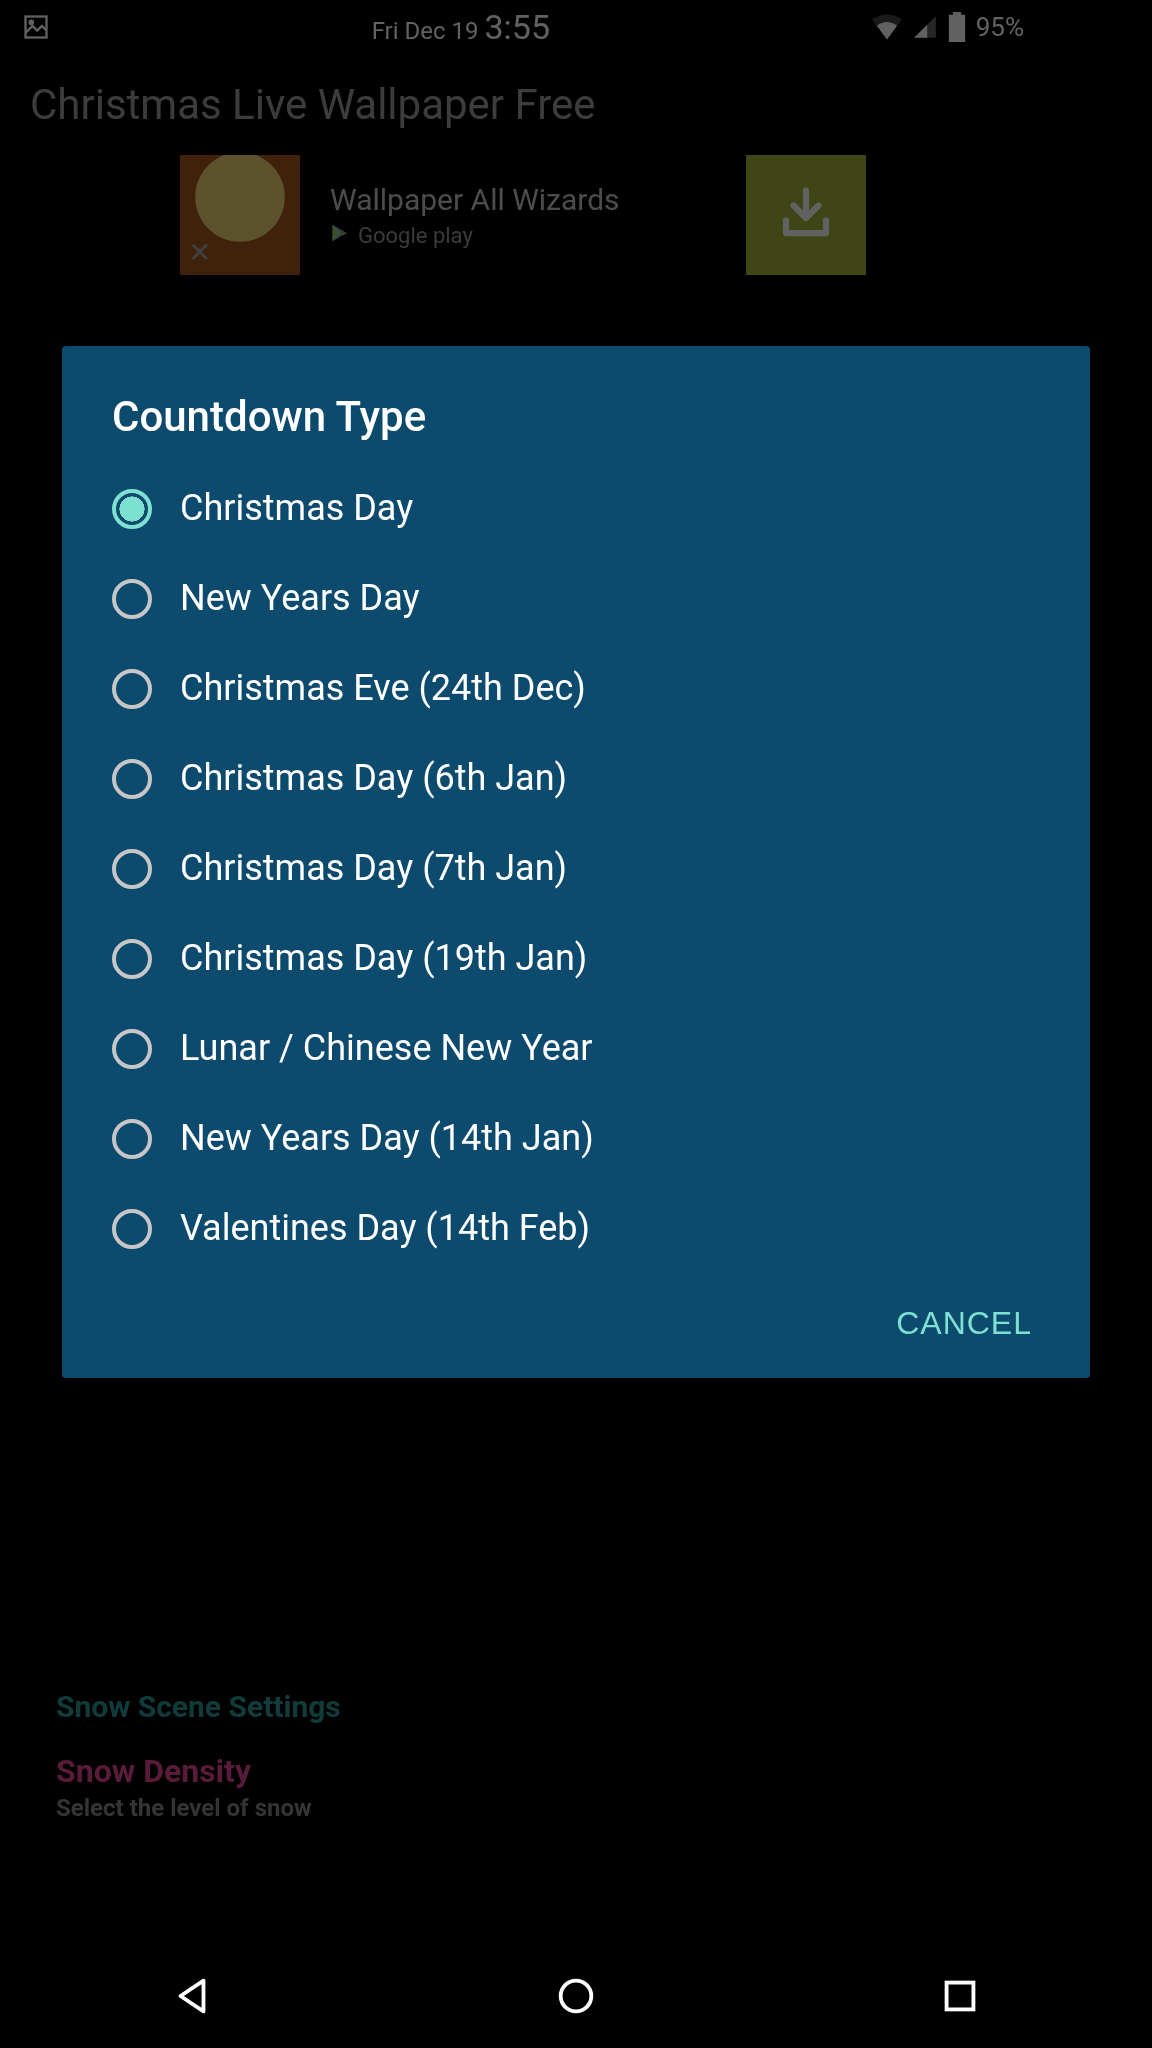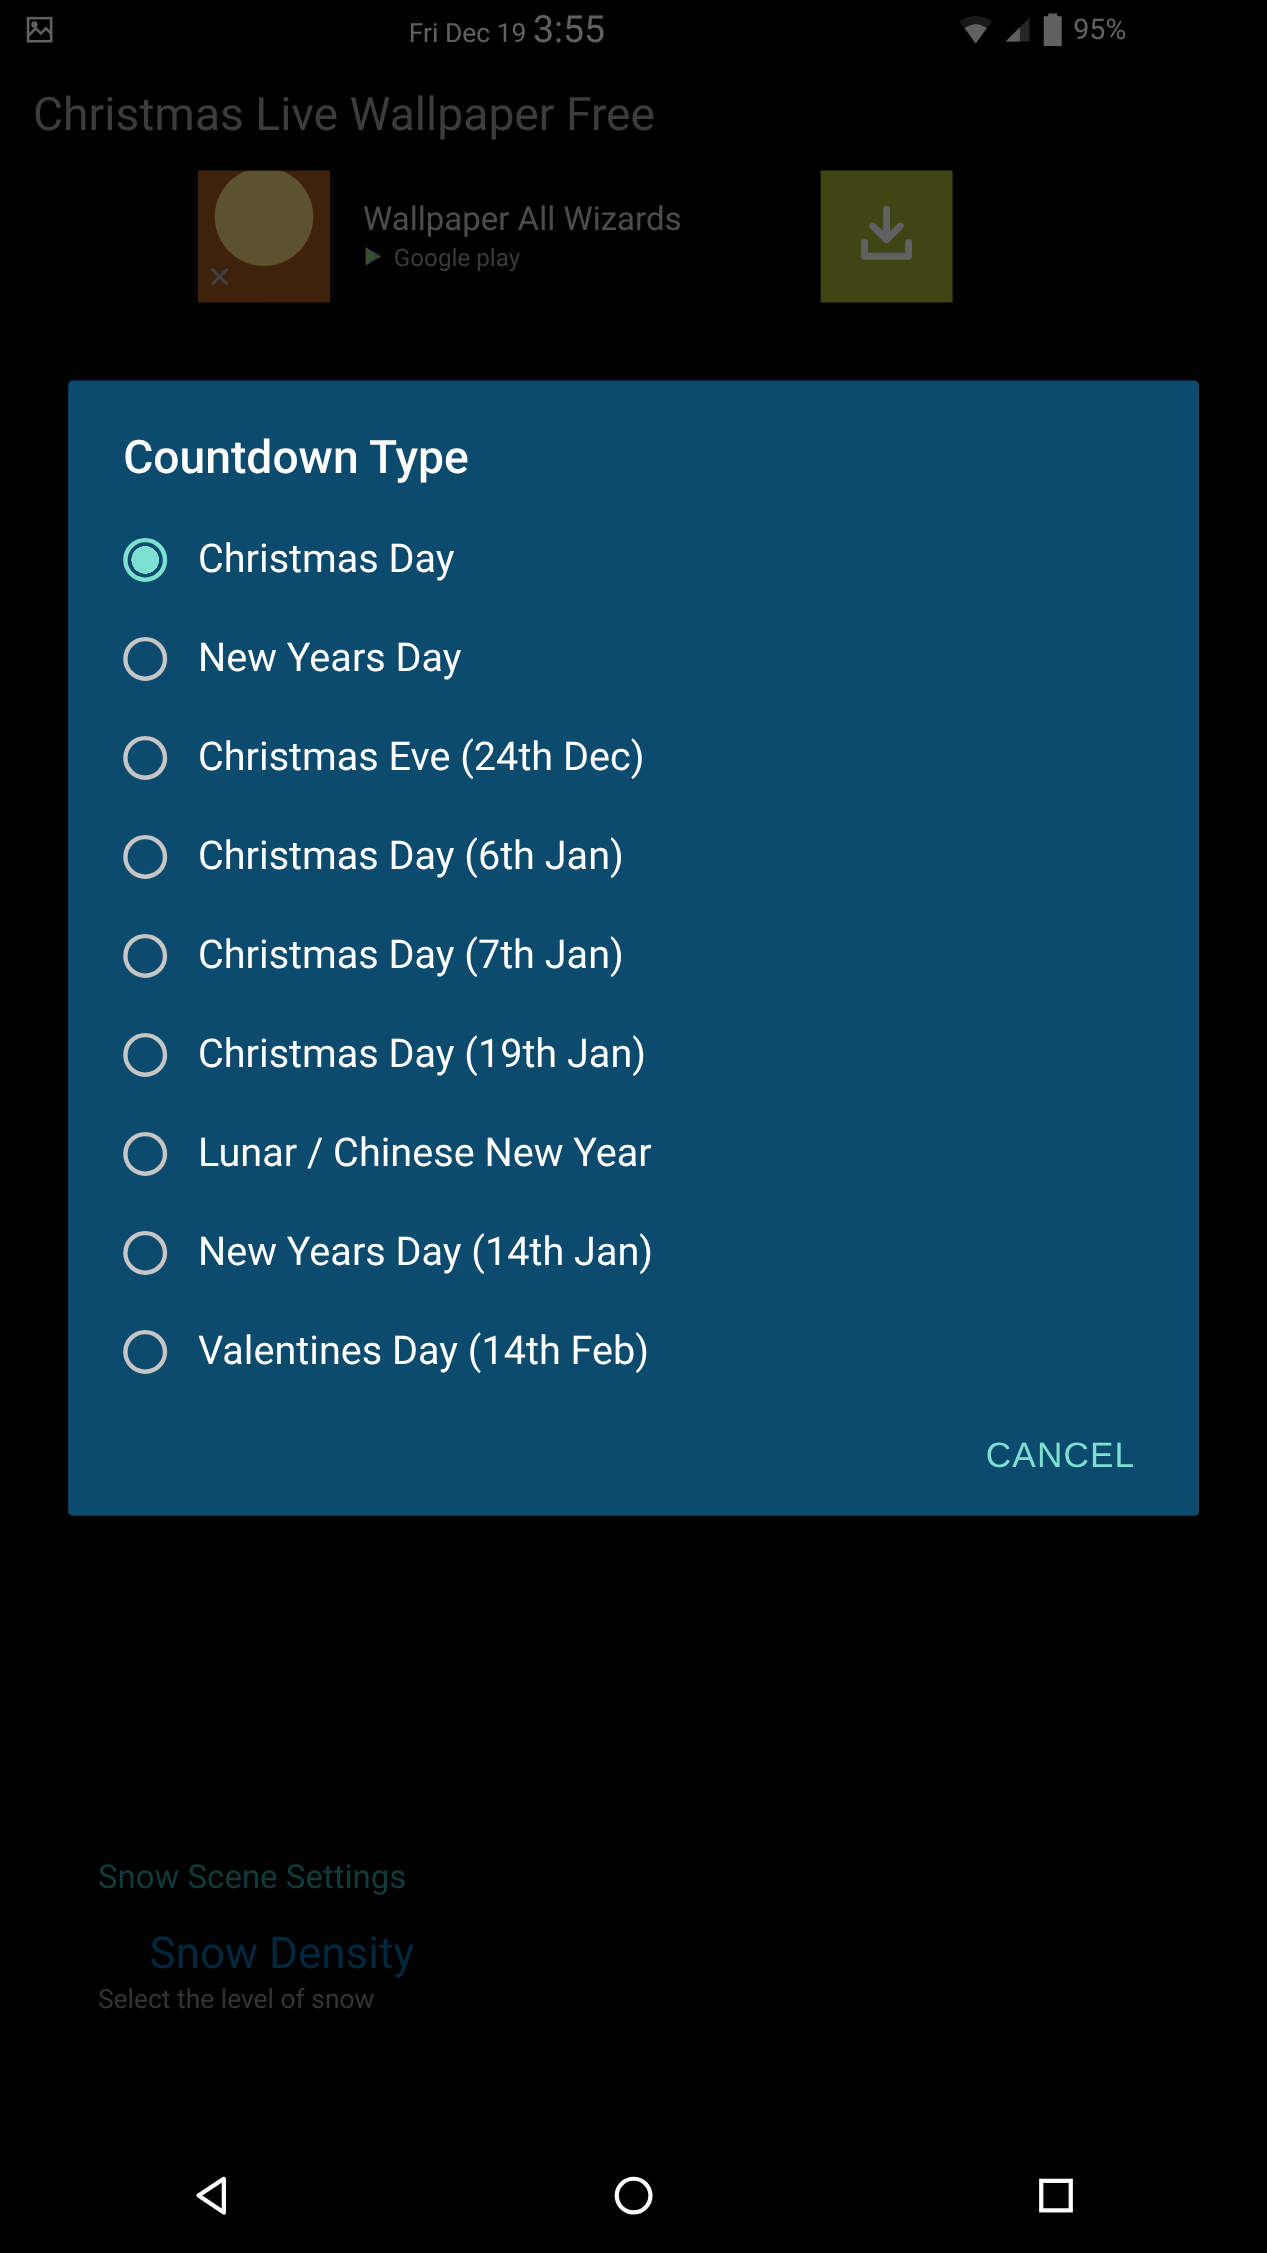--- a/index.html
+++ b/index.html
@@ -66,24 +66,24 @@
   .ad-text { margin-left: 30px; flex: 1; }
   .ad-headline { color:#c9c9c9; font-size:30px; }
   .ad-gp { margin-top:6px; color:#999; font-size:22px; display:flex; align-items:center; gap:8px;}
   .ad-download-btn {
     width: 120px; height: 120px;
     background: #a6b635;
     display:flex; align-items:center; justify-content:center;
   }
   .ad-download-btn svg { width:60px; height:60px; }
 
-  .settings-list { padding: 20px 89px; }
+  .settings-list { padding: 20px 56px; font-weight: bold; }
   .section-h { color:#2c9b9a; font-size:30px; padding: 14px 0; }
   .setting-item { padding: 14px 0; }
-  .setting-title { color:#0369a1; font-size:40px;margin-left:47px; }
+  .setting-title { color:#ec4899; font-size:32px; }
   .setting-sub { color:#8a8a8a; font-size:24px; margin-top:4px;}
 
   
   .scrim {
     position:absolute; inset:0;
     background: rgba(0,0,0,0.62);
   }
 
   
   .dialog {

